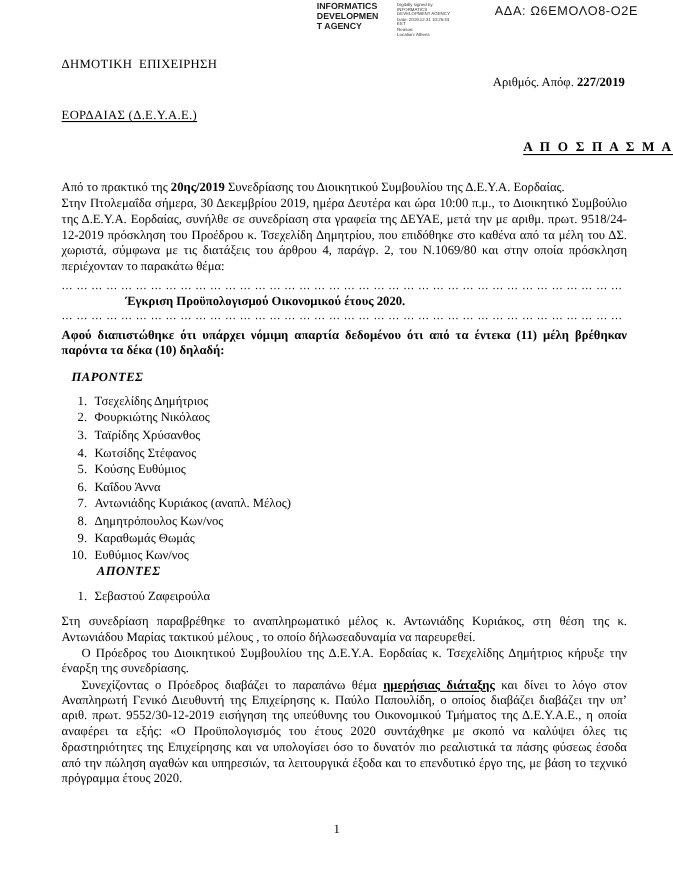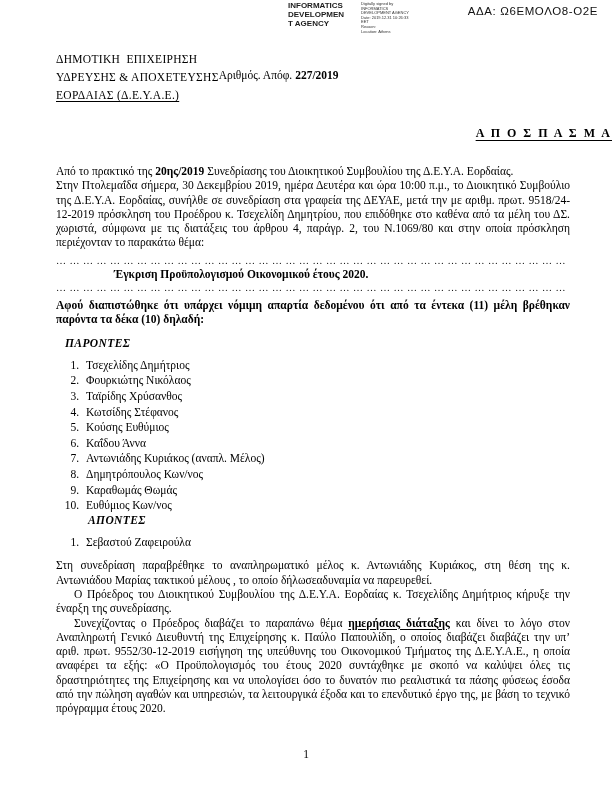--- a/index.html
+++ b/index.html
@@ -9,21 +9,21 @@
     width: 612px; height: 792px;
     margin: 0 auto;
     background: #ffffff;
     font-family: "Liberation Serif", serif;
     font-size: 11.5px;
     color: #000;
     overflow: hidden;
   }
   
   .ada {
-    position: absolute; top: 5px; right: 14px;
+    position: absolute; top: 5px; right: 32px;
     font-family: "Liberation Sans", sans-serif;
     font-size: 11.5px; letter-spacing: 0.6px; color: #111;
   }
   .stamp {
     position: absolute; left: 288px; top: 1px;
     display: flex; gap: 17px; color: #1c1c1c;
   }
   .stamp-agency {
     font-family: "Liberation Sans", sans-serif;
     font-weight: bold; font-size: 8px; line-height: 9px;
@@ -31,25 +31,25 @@
   }
   .stamp-details {
     font-family: "Liberation Sans", sans-serif;
     font-size: 4px; line-height: 4.6px; color: #333;
     padding-top: 1px;
   }
   .stamp-details div { white-space: nowrap; }
   
   .header-row {
     position: absolute; top: 50px; left: 56px; right: 44px;
-    display: flex; justify-content: flex-start;
+    display: flex; justify-content: space-between;
   }
   .org-block { line-height: 18px; }
   .org-line { white-space: pre-wrap; letter-spacing: 0.3px; }
-  .org-line.u { text-decoration: underline; text-underline-offset: 2px; }
+  .org-line.u { text-decoration: underline; text-underline-offset: 2px; margin-top: 28px; }
   .decision-block { margin-top: 19px; white-space: nowrap; }
   .decision-number { font-weight: bold; }
   
   .doc-title {
     position: absolute; top: 126px; left: 0; right: 0;
     text-align: right; font-weight: bold; font-size: 12px;
     letter-spacing: 2px;
   }
   .doc-title span { text-decoration: underline; text-underline-offset: 3px; }
   
@@ -107,21 +107,20 @@
       <div>Date: 2019.12.31 10:26:33</div>
       <div>EET</div>
       <div>Reason:</div>
       <div>Location: Athens</div>
     </div>
   </div>
 
   <div class="header-row">
     <div class="org-block">
       <div class="org-line">ΔΗΜΟΤΙΚΗ  ΕΠΙΧΕΙΡΗΣΗ</div>
-      <div class="org-line">ΥΔΡΕΥΣΗΣ &amp; ΑΠΟΧΕΤΕΥΣΗΣ</div>
       <div class="org-line u">ΕΟΡΔΑΙΑΣ (Δ.Ε.Υ.Α.Ε.)</div>
     </div>
     <div class="decision-block">
       <span>Αριθμός. Απόφ. </span><span class="decision-number">227/2019</span>
     </div>
   </div>
 
   <div class="doc-title">
     <span>Α Π Ο Σ Π Α Σ Μ Α</span>
   </div>

